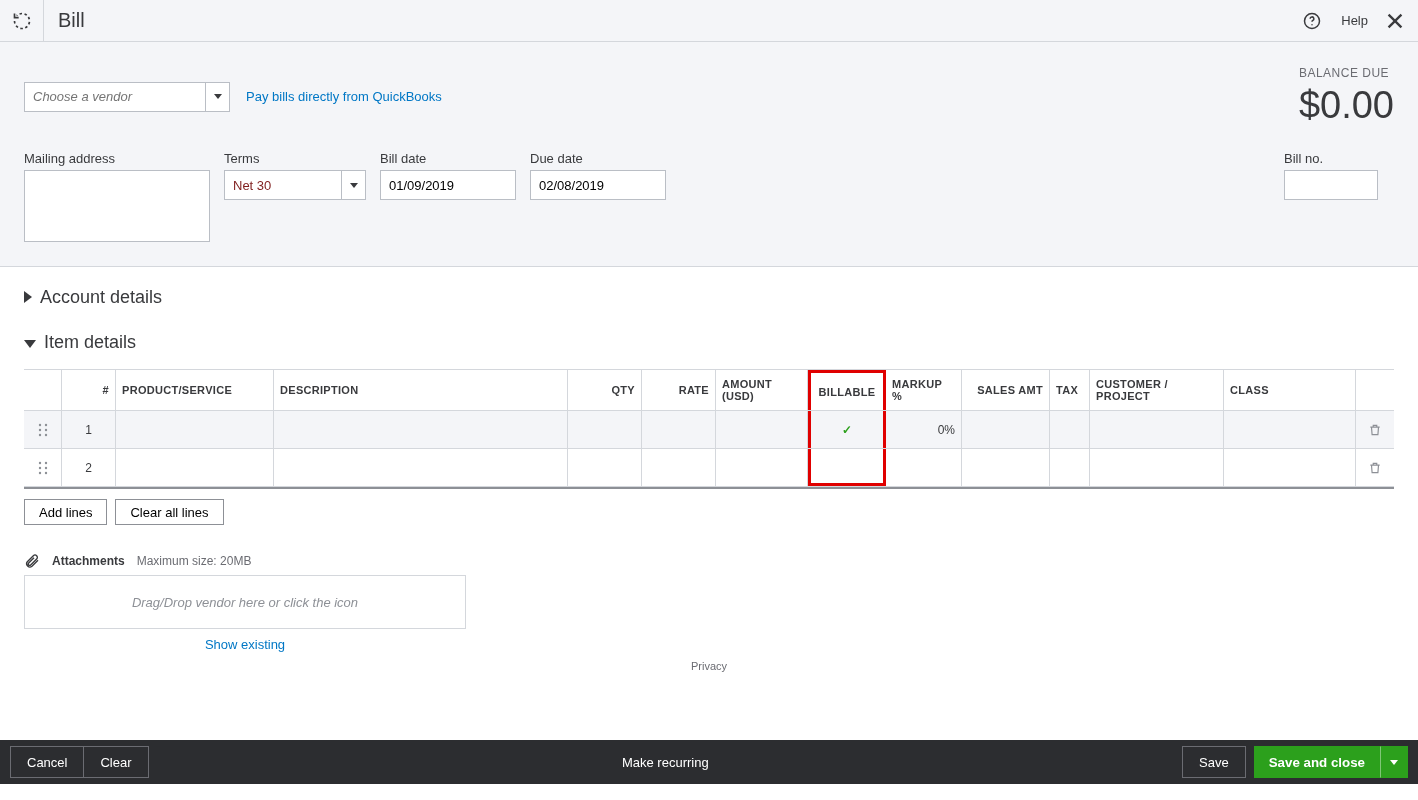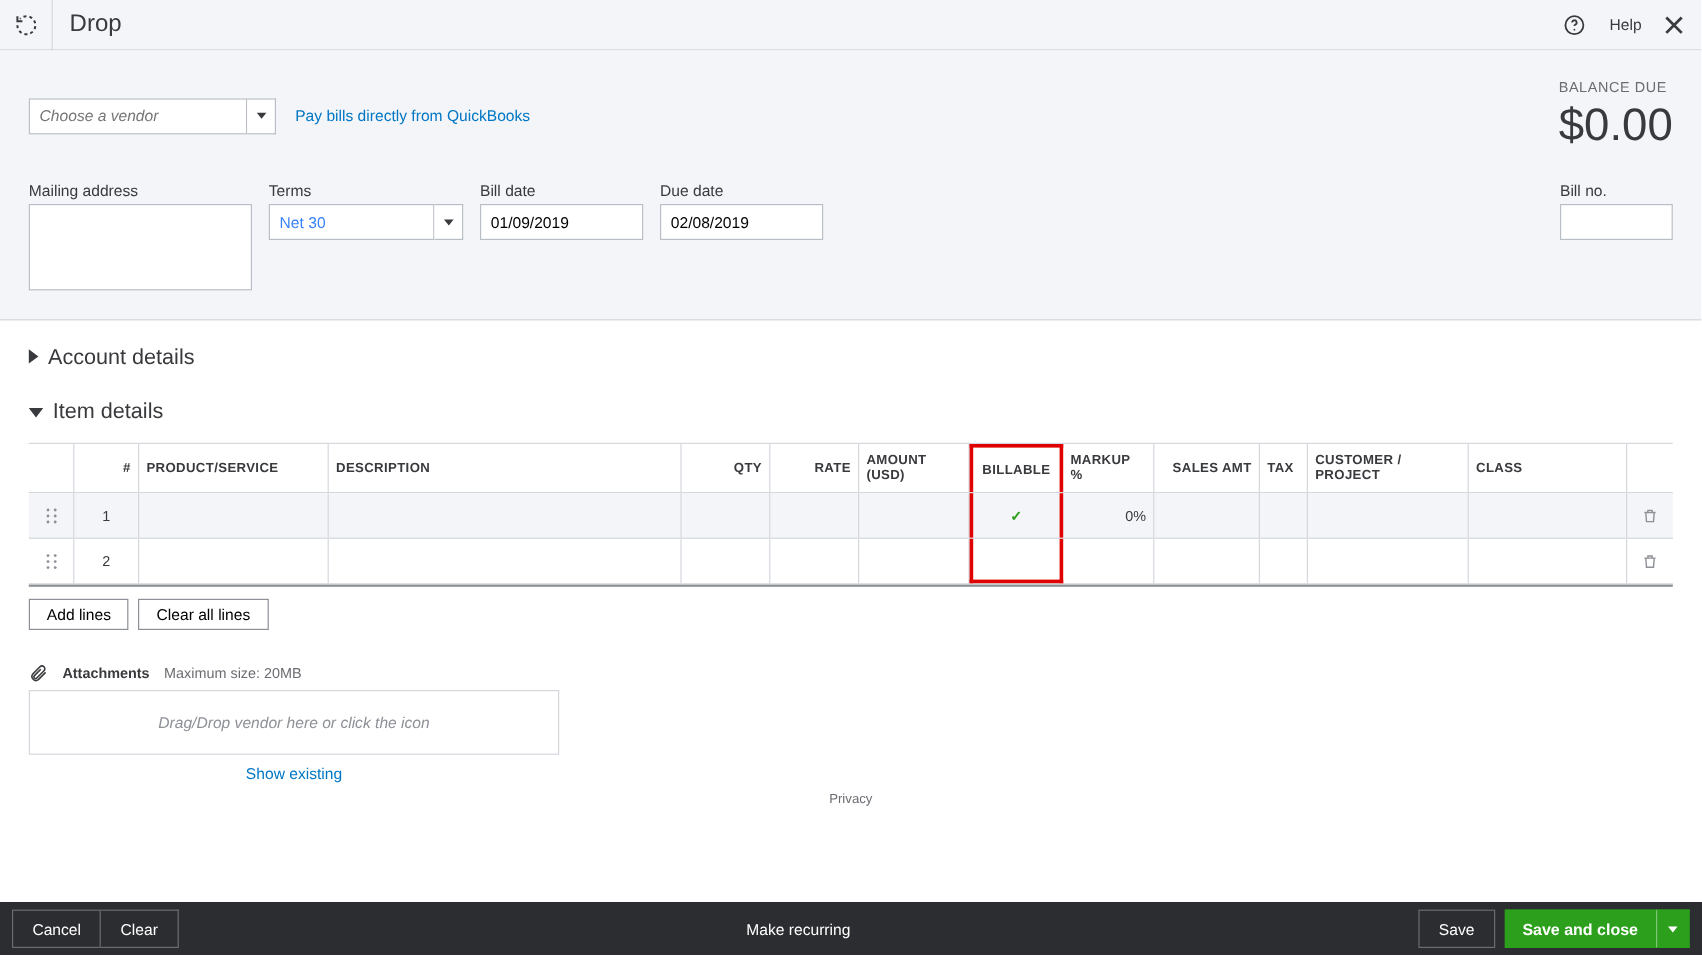--- a/index.html
+++ b/index.html
@@ -20,21 +20,21 @@
   .link { color:#0077c5; cursor:pointer; }
   .balance-due-block { }
   .bd-label { font-size:12px; color:#6b6c72; letter-spacing:.5px; }
   .bd-amount { font-size:38px; font-weight:400; margin-top:4px; }
   .fields-row { display:flex; gap:14px; margin-top:24px; padding-bottom:24px; position:relative;}
   .field { display:flex; flex-direction:column; }
   .field label { font-size:13px; margin-bottom:4px; color:#393a3d; }
   .txt { height:30px; border:1px solid #babec5; padding:0 8px; font-size:13px; background:#fff;}
   textarea.txt { height:72px; width:186px; resize:none; }
   .date { width:136px; }
-  .bill-no-field { position:absolute; right:0; top:0; }
+  .bill-no-field { position:absolute; right:16px; top:0; }
   .bill-no-input { width:94px; }
 
   .sections { padding: 20px 24px 10px 24px; }
   .section-header { display:flex; align-items:center; gap:8px; font-size:18px; cursor:pointer; margin-bottom:16px;}
   .tri-right::before{content:'';display:inline-block;border-top:6px solid transparent;border-bottom:6px solid transparent;border-left:8px solid #393a3d;}
   .tri-down::before{content:'';display:inline-block;border-left:6px solid transparent;border-right:6px solid transparent;border-top:8px solid #393a3d;}
   .grid { border-top:1px solid #d4d7dc; border-bottom:2px solid #8d9096; }
   .grow { display:flex; }
   .gcell { padding:8px 6px; font-size:12px; border-right:1px solid #d4d7dc; display:flex; align-items:center;}
   .ghead .gcell { font-weight:700; font-size:11px; letter-spacing:.3px; }
@@ -50,42 +50,42 @@
   .btn-row { display:flex; gap:8px; margin-top:10px;}
   .memo-area { width:296px; height:58px; resize:none; }
   .total-row { display:flex; justify-content:flex-end; gap:90px; padding-right:2px; margin-top:8px; font-size:15px; }
   .total-label{font-weight:600;}
   .attach-row { display:flex; align-items:center; gap:12px; margin-top:28px;}
   .attach-row .att-title { font-weight:700; font-size:12px;}
   .drop-zone { width:442px; height:54px; border:1px solid #d4d7dc; display:flex; align-items:center; justify-content:center; color:#8d9096; font-style:italic; margin-top:6px;}
   .attach-block{width:442px;}
 
   .privacy { text-align:center; color:#6b6c72; font-size:11px; padding:8px 0 4px 0;}
-  .footer { position:fixed; bottom:4px; left:0; right:0; height:44px; background:#2c2d30; display:flex; align-items:center; padding:0 10px; color:#fff; justify-content:space-between; }
+  .footer { position:fixed; bottom:16px; left:0; right:0; height:44px; background:#2c2d30; display:flex; align-items:center; padding:0 10px; color:#fff; justify-content:space-between; }
   .ft-left,.ft-right{display:flex;gap:0;}
   .ft-btn { height:32px; border:1px solid #6b6c72; background:transparent; color:#fff; padding:0 16px; font-size:13px; cursor:pointer;}
   .ft-left .ft-btn + .ft-btn { border-left:none;}
   .ft-center { color:#fff; font-size:13px; cursor:pointer;}
   .save-close { background:#2ca01c; border:1px solid #2ca01c; height:32px; color:#fff; padding:0 14px; font-weight:600; cursor:pointer;}
   .save-caret { background:#2ca01c; border:1px solid #2ca01c; border-left:1px solid rgba(255,255,255,.4); width:28px; height:32px; display:flex;align-items:center;justify-content:center; cursor:pointer;}
   .save-caret::after{content:'';border-left:4px solid transparent;border-right:4px solid transparent;border-top:5px solid #fff;}
   .scroll-space { height:60px; }
-  .terms-combo .combo-input{width:138px; font-style:normal; color:#3b82f6;}
+  .terms-combo .combo-input{width:118px; font-style:normal; color:#7f1d1d;}
 </style>
 </head>
 <body>
 
 <div class="modal-header">
   <div class="header-icon-box">
     <svg width="20" height="20" viewBox="0 0 24 24" fill="none" stroke="#393a3d" stroke-width="2">
       <path d="M3 12a9 9 0 1 0 2.64-6.36" stroke-dasharray="3 3"></path>
       <polyline points="3 3 3 8 8 8"></polyline>
     </svg>
   </div>
-  <div class="page-title">Drop</div>
+  <div class="page-title">Bill</div>
   <div class="help-link">
     <svg width="18" height="18" viewBox="0 0 24 24" fill="none" stroke="#393a3d" stroke-width="2">
         <circle cx="12" cy="12" r="10"></circle>
         <path d="M9.5 9a2.5 2.5 0 1 1 3.5 2.3c-.8.4-1 .9-1 1.7"></path>
         <circle cx="12" cy="17" r="1" fill="#393a3d" stroke="none"></circle>
       </svg>
     <span>Help</span>
   </div>
   <div class="close-x">
     <svg width="22" height="22" viewBox="0 0 24 24" stroke="#393a3d" stroke-width="2.5">

